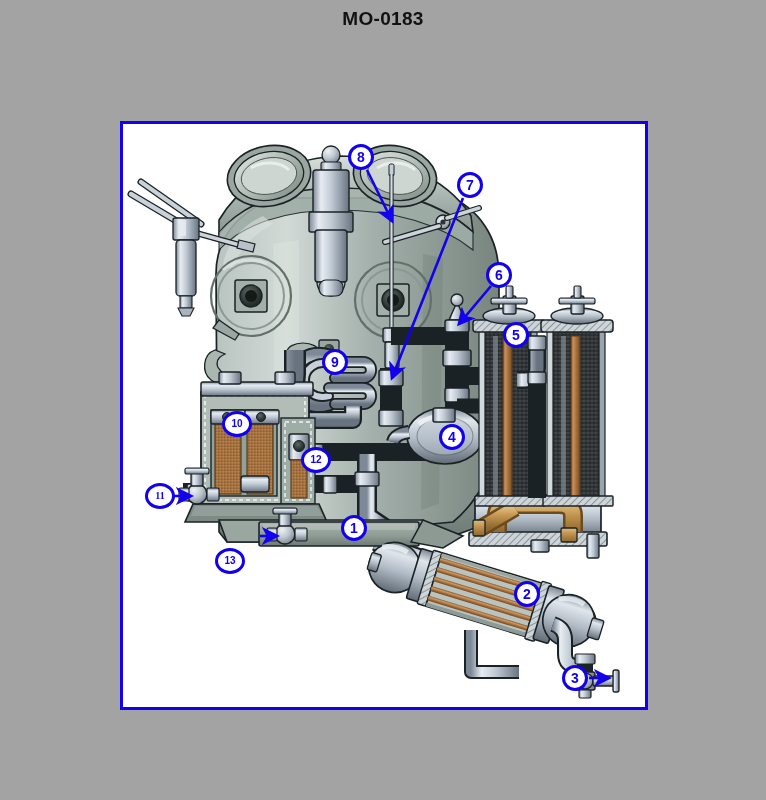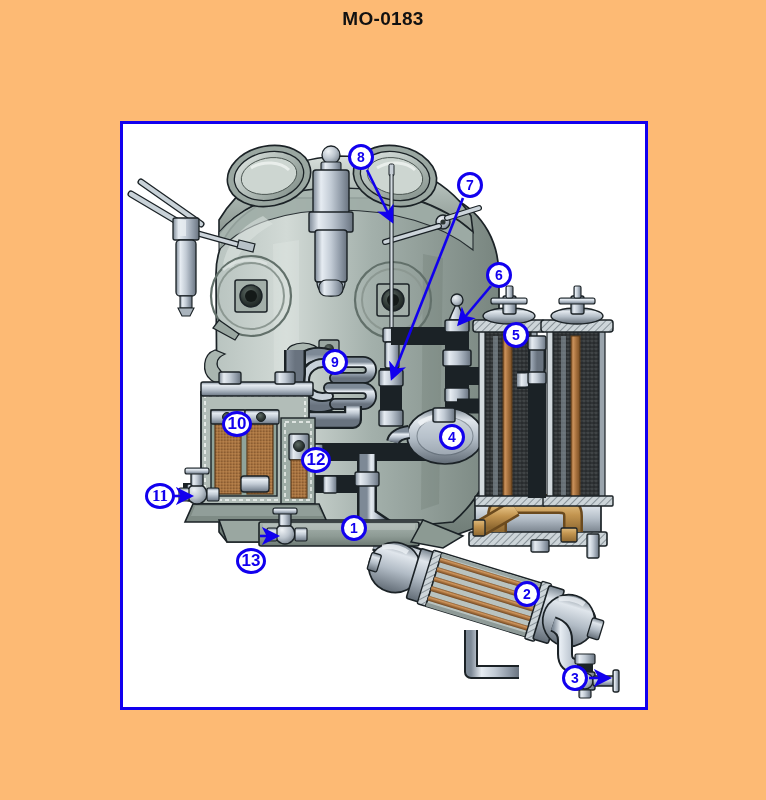--- a/index.html
+++ b/index.html
@@ -13,21 +13,21 @@
     height: 800px;
     font-family: "Liberation Sans", sans-serif;
     overflow: hidden;
     position: relative;
   }
 
   #page {
     position: relative;
     width: 766px;
     height: 800px;
-    background: #fdba74;
+    background: #a3a3a3;
   }
 
   
   .title {
     position: absolute;
     left: 0;
     top: 8px;
     width: 766px;
     text-align: center;
     font-size: 19px;
@@ -72,21 +72,21 @@
     box-sizing: border-box;
     color: #1200ee;
     font-family: "Liberation Sans", sans-serif;
     font-size: 14px;
     font-weight: bold;
     line-height: 20px;
     text-align: center;
     z-index: 40;
     user-select: none;
   }
-  .callout.wide { width: 30px; margin-left: -15px; font-size: 17px; }
+  .callout.wide { width: 30px; margin-left: -15px; font-size: 10px; }
 </style>
 </head>
 <body>
 
 <div id="page">
 
   <div class="title">MO-0183</div>
 
   <div class="plate">
 
@@ -603,17 +603,17 @@
         <div class="callout" style="left: 452px; top: 554px;">3</div>
         <div class="callout" style="left: 329px; top: 313px;">4</div>
         <div class="callout" style="left: 393px; top: 211px;">5</div>
         <div class="callout" style="left: 376px; top: 151px;">6</div>
         <div class="callout" style="left: 347px; top: 61px;">7</div>
         <div class="callout" style="left: 238px; top: 33px;">8</div>
         <div class="callout" style="left: 212px; top: 238px;">9</div>
         <div class="callout wide" style="left: 114px; top: 300px;">10</div>
         <div class="callout wide" style="left: 37px; top: 372px; font-family: Liberation Serif, serif;">11</div>
         <div class="callout wide" style="left: 158px; top: 336px; margin-left: 20px;">12</div>
-        <div class="callout wide" style="left: 128px; top: 412px; margin-top: 12px;">13</div>
+        <div class="callout wide" style="left: 107px; top: 412px; margin-top: 12px;">13</div>
       </div>
 
   </div>
 </div>
 
 </body></html>

